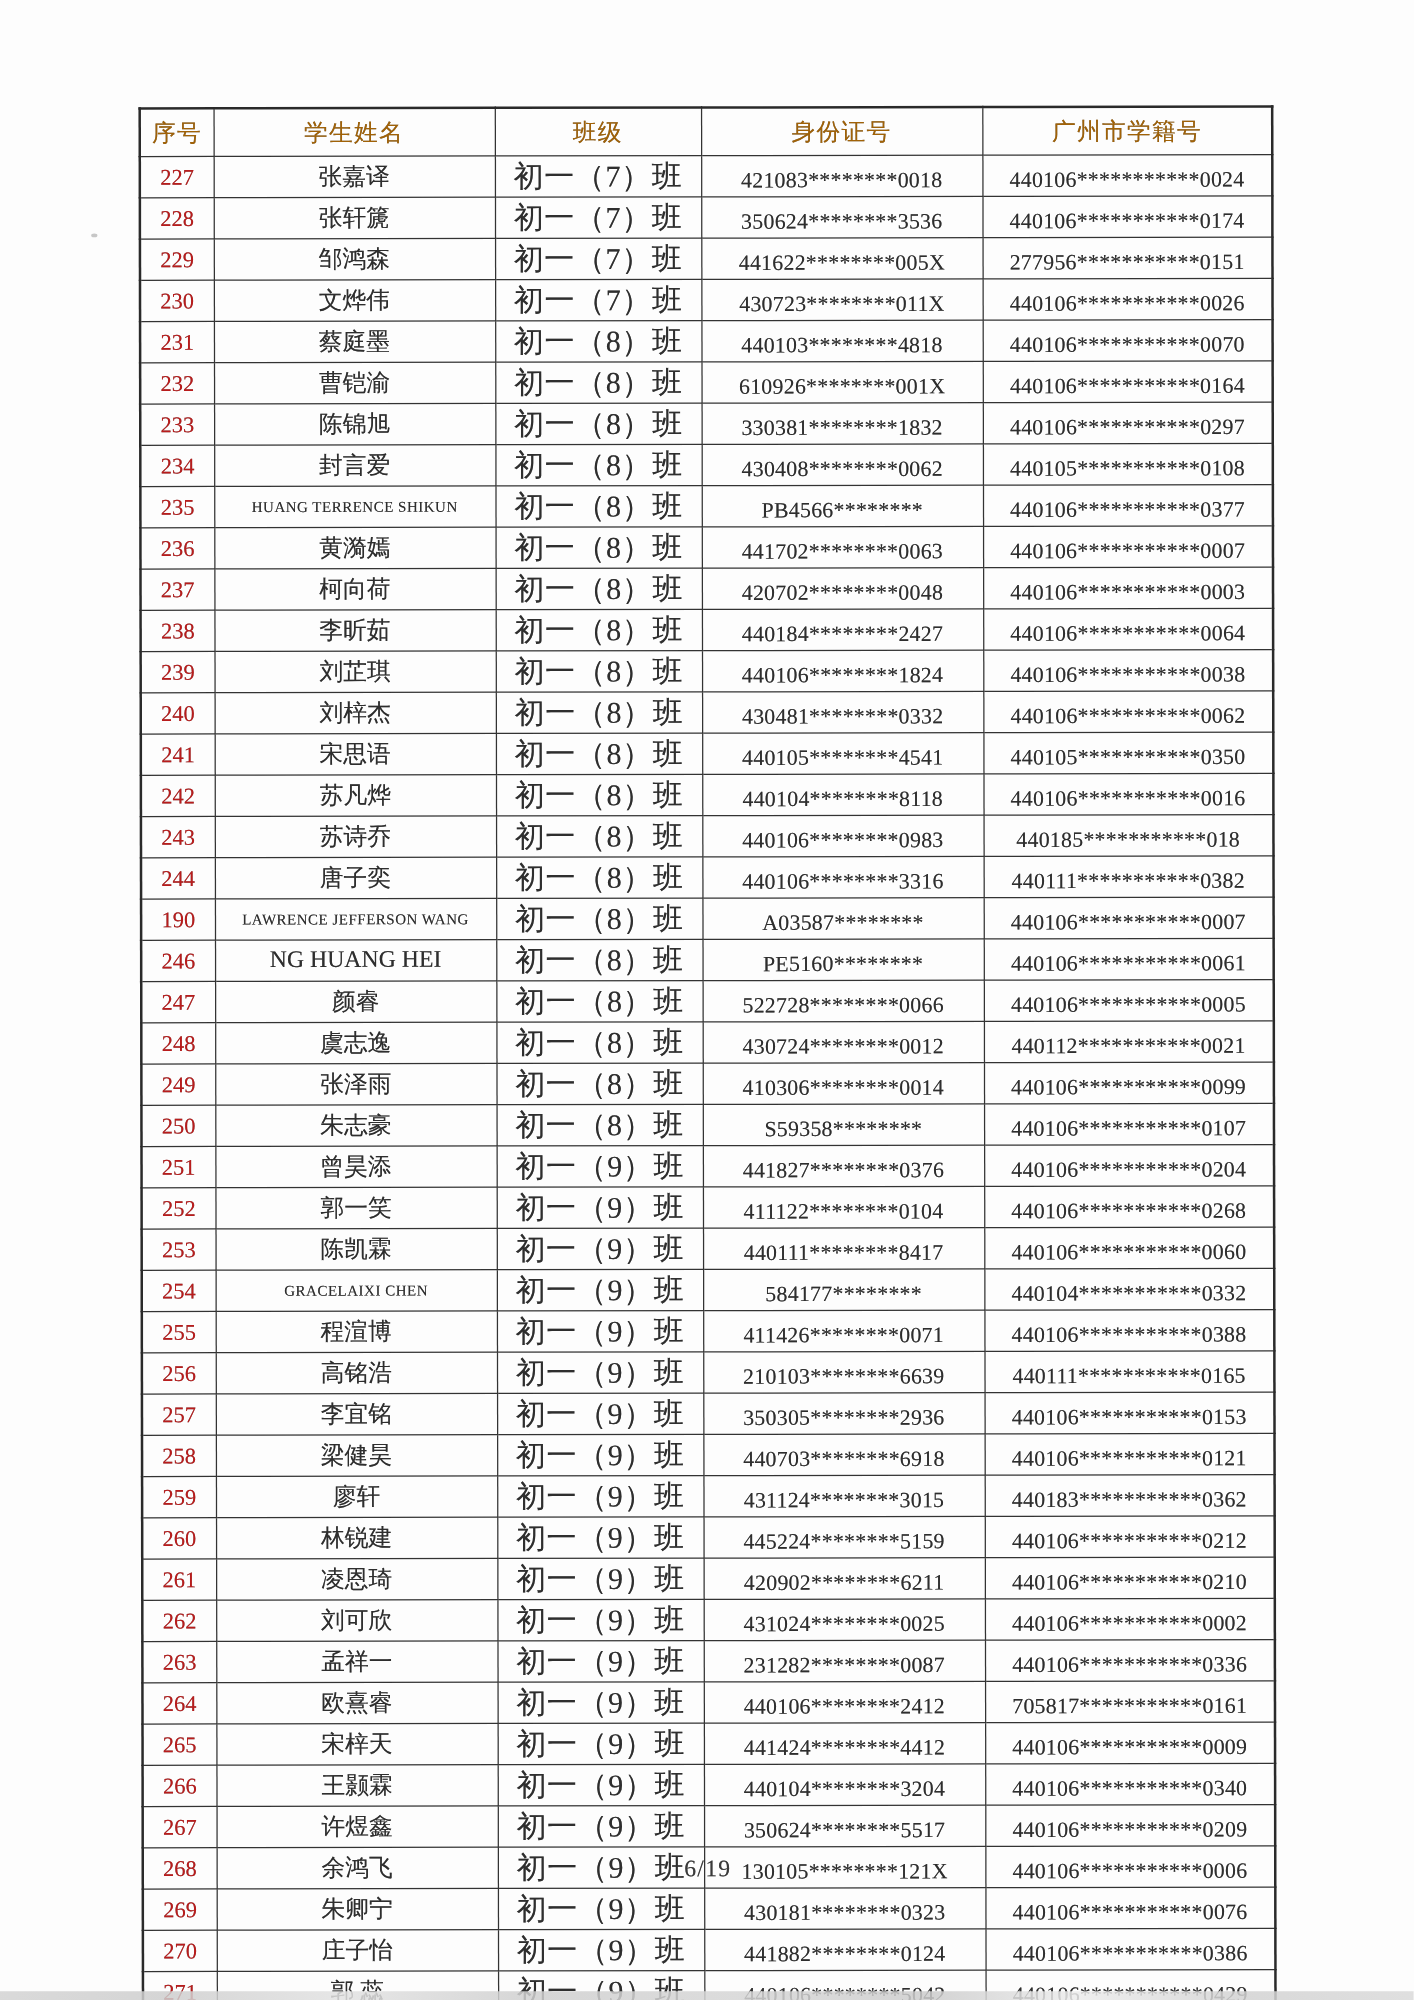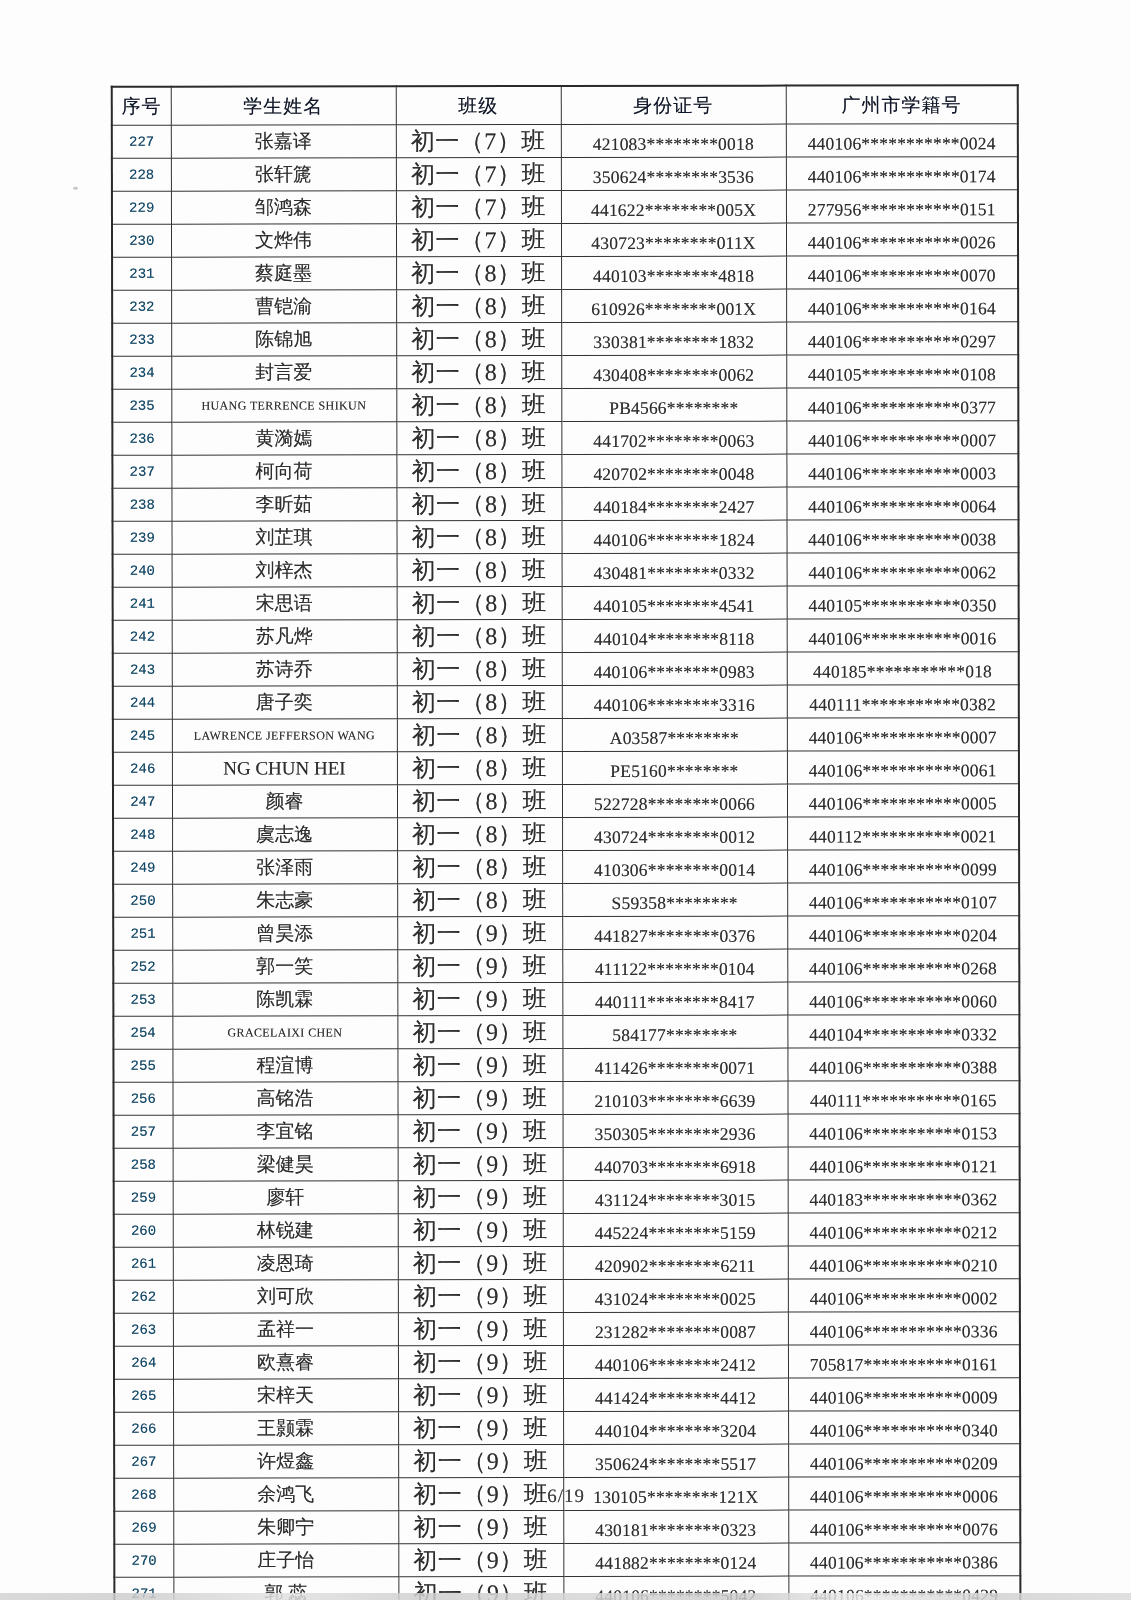--- a/index.html
+++ b/index.html
@@ -27,33 +27,32 @@
     padding:0;
     text-align:center;
     overflow:hidden;
     white-space:nowrap;
   }
   .roster th{
     height:37px;
     font-weight:normal;
     font-size:19px;
     letter-spacing:1px;
-    color:#0f172a;
+    color:#a16207;
     text-shadow:0 0 .5px rgba(30,30,30,.55);
   }
   .roster td{
     height:29.5px;
     font-size:19px;
     color:#2e2e2e;
     text-shadow:0 0 .5px rgba(30,30,30,.5);
   }
   .roster td.cell-index{
-    font-size:14px;
-    color:#0c4a6e;
-    font-family:Liberation Mono, monospace;
+    font-size:18px;
+    color:#b91c1c;
   }
   .roster td.cell-class{
     font-size:24px;
     letter-spacing:.5px;
   }
   .roster td.cell-id-number,
   .roster td.cell-student-number{
     font-size:17.5px;
     vertical-align:bottom;
     padding-bottom:2px;
@@ -229,29 +228,29 @@
           <td class="cell-student-number">440185***********018</td>
         </tr>
         <tr>
           <td class="cell-index">244</td>
           <td class="cell-student-name">唐子奕</td>
           <td class="cell-class">初一（8）班</td>
           <td class="cell-id-number">440106********3316</td>
           <td class="cell-student-number">440111***********0382</td>
         </tr>
         <tr>
-          <td class="cell-index">245</td>
+          <td class="cell-index">190</td>
           <td class="cell-student-name latin">LAWRENCE JEFFERSON WANG</td>
           <td class="cell-class">初一（8）班</td>
           <td class="cell-id-number">A03587********</td>
           <td class="cell-student-number">440106***********0007</td>
         </tr>
         <tr>
           <td class="cell-index">246</td>
-          <td class="cell-student-name">NG CHUN HEI</td>
+          <td class="cell-student-name">NG HUANG HEI</td>
           <td class="cell-class">初一（8）班</td>
           <td class="cell-id-number">PE5160********</td>
           <td class="cell-student-number">440106***********0061</td>
         </tr>
         <tr>
           <td class="cell-index">247</td>
           <td class="cell-student-name">颜睿</td>
           <td class="cell-class">初一（8）班</td>
           <td class="cell-id-number">522728********0066</td>
           <td class="cell-student-number">440106***********0005</td>

